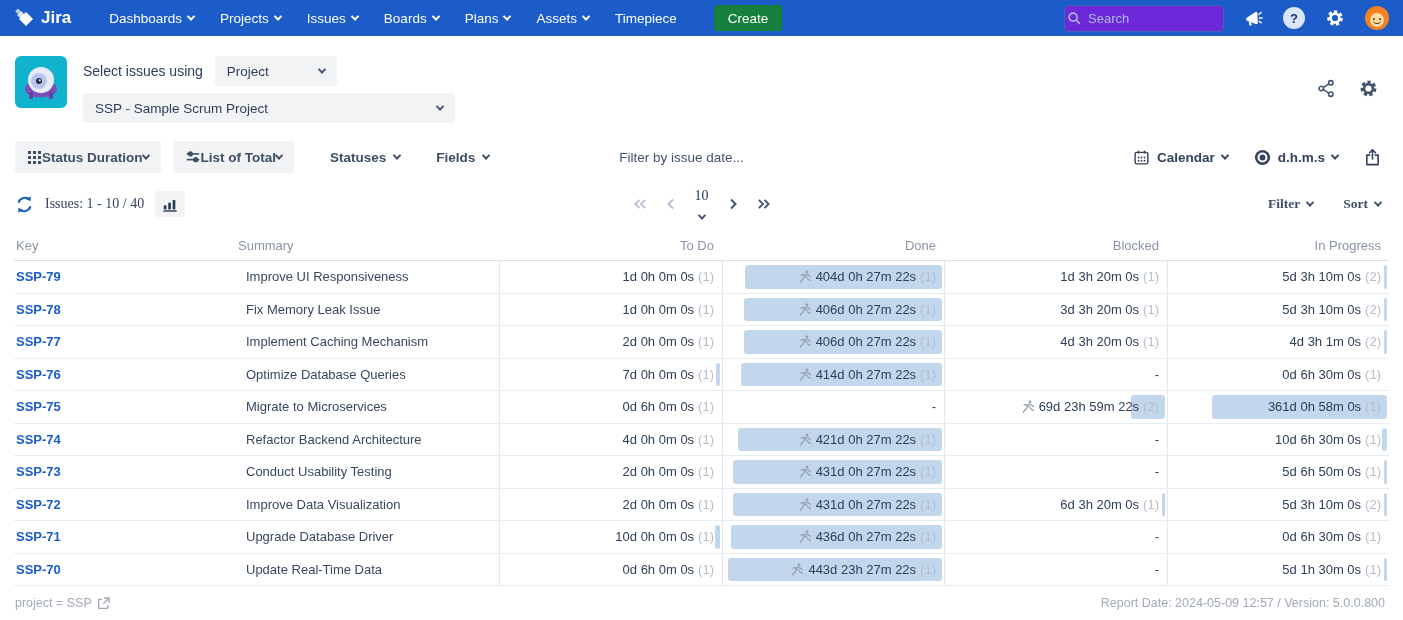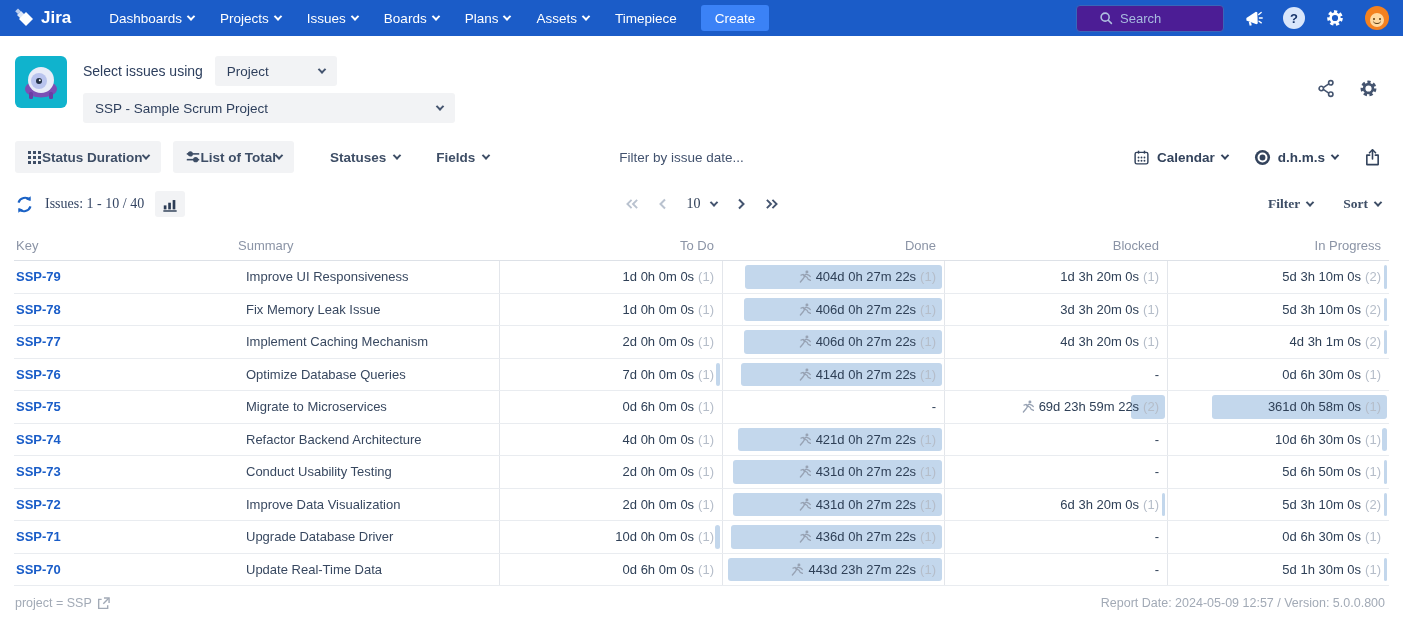--- a/index.html
+++ b/index.html
@@ -8,25 +8,25 @@
   svg { display:block; }
 
   
   .navbar { height:36px; background:#1b5cc8; display:flex; align-items:center;
     padding:0 14px; color:#fff; }
   .brand { display:flex; align-items:center; gap:7px; font-size:17px; font-weight:700; margin-right:38px; }
   .nav-items { display:flex; align-items:center; gap:26px; }
   .nav-item { display:flex; align-items:center; gap:6px; font-size:13.5px; font-weight:500; cursor:pointer; }
   .chev { width:6px; height:6px; border-right:2px solid currentColor; border-bottom:2px solid currentColor;
     transform:rotate(45deg) translate(-1px,-1px); display:inline-block; }
-  .create-btn { margin-left:24px; background:#3b82f6; color:#fff; border:none; border-radius:3px;
+  .create-btn { margin-left:37px; background:#15803d; color:#fff; border:none; border-radius:3px;
     height:26px; padding:0 14px; font-size:13.5px; font-weight:500; font-family:inherit; cursor:pointer; }
   .nav-right { margin-left:auto; display:flex; align-items:center; gap:20px; }
-  .search-box { width:148px; height:27px; background:#4c1d95; border:1px solid #3a66b8; border-radius:4px;
-    display:flex; align-items:center; gap:7px; padding:0 22px; color:#aebfdf; }
+  .search-box { width:160px; height:27px; background:#6d28d9; border:1px solid #3a66b8; border-radius:4px;
+    display:flex; align-items:center; gap:7px; padding:0 2px; color:#aebfdf; }
   .search-box input { background:transparent; border:none; outline:none; color:#cdd9ef; font-size:13px; width:110px; font-family:inherit; }
   .search-box input::placeholder { color:#a8bbdf; }
   .help-circle { width:22px; height:22px; border-radius:50%; background:#d9e6fb; color:#17356b;
     font-size:13px; font-weight:700; display:flex; align-items:center; justify-content:center; cursor:pointer; }
   .avatar { width:24px; height:24px; border-radius:50%; background:#f4811f; position:relative; overflow:hidden; cursor:pointer; }
   .avatar .face { position:absolute; left:5px; top:7px; width:14px; height:14px; border-radius:50%; background:#ffd9a0; }
   .avatar .eye { position:absolute; width:2px; height:2px; border-radius:50%; background:#5b3b12; top:12px; }
   .avatar .smile { position:absolute; left:8px; top:14px; width:8px; height:4px; border-bottom:1.5px solid #5b3b12; border-radius:0 0 6px 6px; }
 
   
@@ -58,21 +58,21 @@
 
   
   .pagerow { display:flex; align-items:center; padding:0 22px 0 15px; height:54px; position:relative;font-family:Liberation Serif, serif; }
   .pg-left { display:flex; align-items:center; gap:11px; }
   .issues-label { font-size:14px; color:#344563; }
   .chart-btn { background:#f2f3f5; border-radius:3px; width:30px; height:26px; display:flex;
     align-items:center; justify-content:center; color:#2c3c55; cursor:pointer; }
   .pg-center { position:absolute; left:50%; transform:translateX(-50%); display:flex; align-items:center; gap:20px; }
   .pg-arrow { cursor:pointer; color:#44546f; }
   .pg-arrow.disabled { color:#b9c2cf; cursor:default; }
-  .page-size { display:flex; align-items:center; gap:10px; font-size:14px; color:#2c3c55; cursor:pointer; }
+  .page-size { display:flex; align-items:center; gap:10px; font-size:14px; color:#2c3c55; cursor:pointer;flex-direction:column; }
   .pg-right { margin-left:auto; display:flex; align-items:center; gap:30px; }
   .pg-right .tgroup { color:#3e4e66; }
 
   
   .table { margin:0 14px; }
   .thead, .trow { display:grid; grid-template-columns:222px 263px 223px 222px 223px 222px; }
   .thead { height:30px; border-bottom:1px solid #dde1e7; color:#8b94a6; font-size:13px; align-items:center; }
   .trow { height:32.5px; border-bottom:1px solid #e9ecf0; font-size:13px; }
   .cell { display:flex; align-items:center; position:relative; padding:0 8px 0 10px; justify-content:flex-end; }
   .cell.left { justify-content:flex-start; padding-left:2px; }

